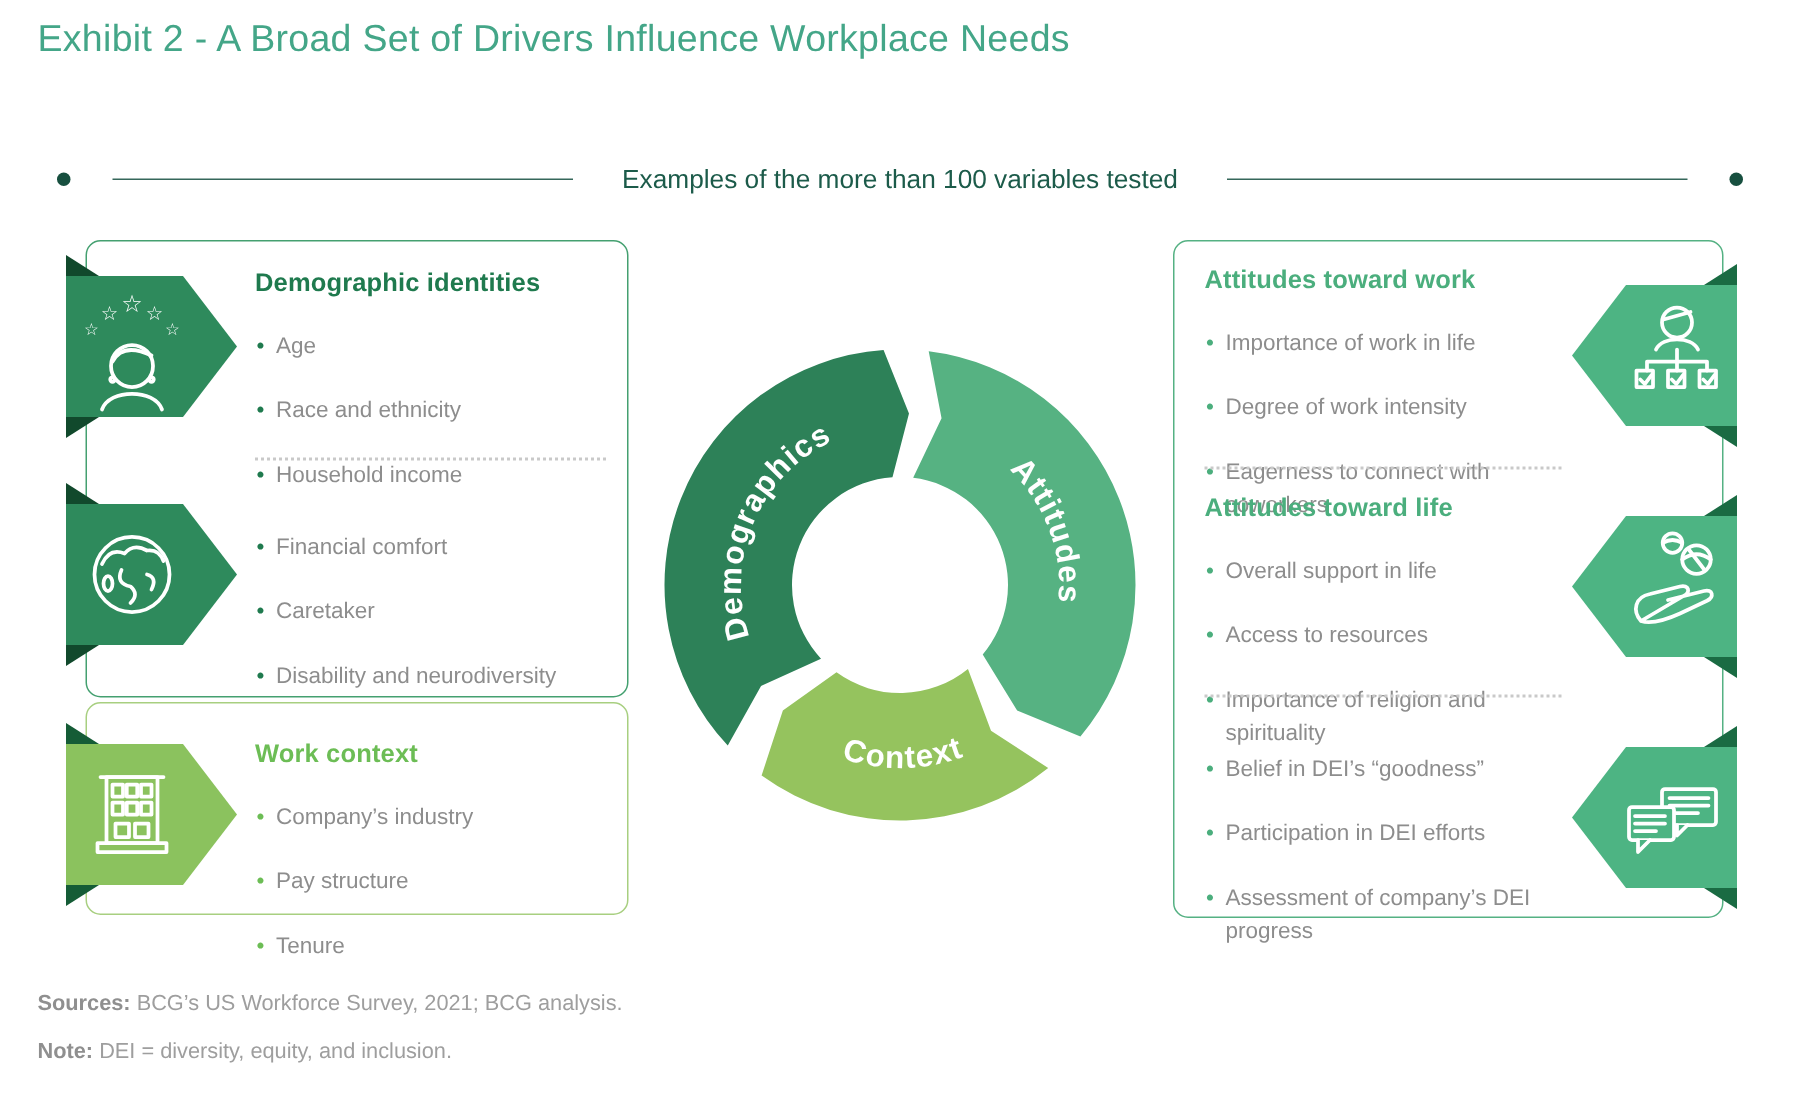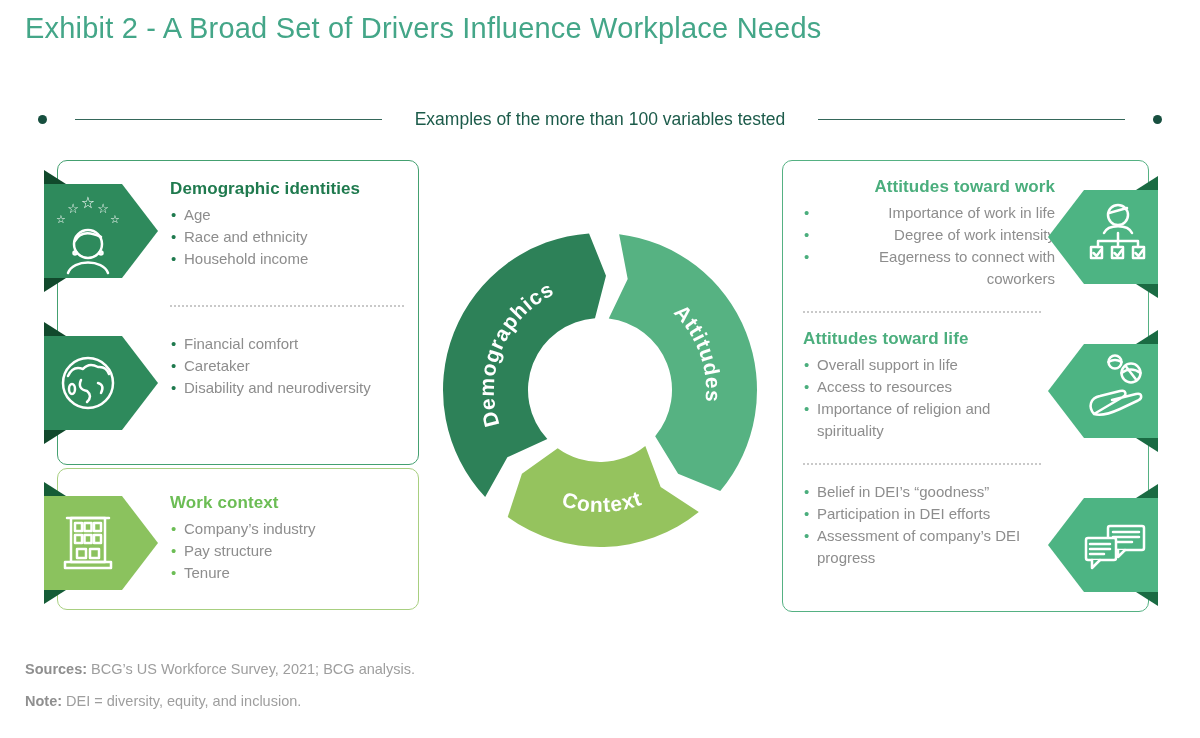--- a/index.html
+++ b/index.html
@@ -1,38 +1,38 @@
 <!DOCTYPE html>
 <html style="--title-green: #44a688; --divider-line: #35675a; --divider-text: #1c5b4a; --divider-dot: #174f3f; --dark-green: #1f7a4e; --mid-green: #4bae7d; --light-green: #6cbd55; --badge-dark: #2e8a5c; --fold-dark: #11492c; --badge-mid: #4db483; --fold-mid: #1a6b43; --badge-light: #8bc25e; --fold-light: #155c36; --card-border-dark: #44a070; --card-border-mid: #55b183; --card-border-light: #a8cf80; --text-gray: #8d8d8d; --footer-gray: #9e9e9e; --footer-label: #8f8f8f; --dotted-line: #c9c9c9;"><head>
 <meta charset="utf-8">
 <style>
   html,body{margin:0;padding:0;background:#fff;}
   .page{position:relative;width:1200px;height:738px;background:#fff;
         font-family:"Liberation Sans",sans-serif;overflow:hidden;}
 
   
-  .title{position:absolute;left:25px;top:12px;margin:0;font-size:29px;font-weight:500;
+  .title{position:absolute;left:25px;top:12px;margin:0;font-size:25px;font-weight:500;
          letter-spacing:.2px;color:var(--title-green);}
 
   
   .divider{position:absolute;left:38px;right:38px;top:109px;display:flex;align-items:center;gap:28px;}
   .divider .dot{width:9px;height:9px;border-radius:50%;background:var(--divider-dot);flex:0 0 auto;}
   .divider .line{flex:1;border-top:1.6px solid var(--divider-line);height:0;}
   .divider .label{font-size:17.5px;font-weight:500;color:var(--divider-text);white-space:nowrap;padding:0 5px;}
 
   
   .card{position:absolute;border-radius:10px;background:#fff;}
   #card-left-top{left:57px;top:160px;width:360px;height:303px;border:1px solid var(--card-border-dark);}
   #card-left-bottom{left:57px;top:468px;width:360px;height:140px;border:1px solid var(--card-border-light);}
   #card-right{left:782px;top:160px;width:365px;height:450px;border:1px solid var(--card-border-mid);}
 
   .section{position:absolute;}
   .section h3{margin:0 0 5px;font-size:17px;font-weight:700;letter-spacing:.1px;}
   .section ul{list-style:none;margin:0;padding:0;}
-  .section li{position:relative;padding-left:14px;font-size:15px;line-height:22px;color:var(--text-gray);}
+  .section li{position:relative;padding-left:14px;font-size:15px;line-height:22px;color:var(--text-gray);margin-top:21px;}
   .section li::before{content:"•";position:absolute;left:1px;}
   .h-dark{color:var(--dark-green);} .li-dark li::before{color:var(--dark-green);}
   .h-mid{color:var(--mid-green);}  .li-mid li::before{color:var(--mid-green);}
   .h-light{color:var(--light-green);} .li-light li::before{color:var(--light-green);}
 
   .dotted{position:absolute;border-top:2px dotted var(--dotted-line);height:0;}
 
   
   .badge{position:absolute;}
   .main-dark{fill:var(--badge-dark);}  .fold-dark{fill:var(--fold-dark);}
@@ -89,21 +89,21 @@
       <h3 class="h-light">Work context</h3>
       <ul class="li-light">
         <li>Company’s industry</li>
         <li>Pay structure</li>
         <li>Tenure</li>
       </ul>
     </div>
   </section>
 
   <section class="card" id="card-right">
-    <div class="section" style="left:20px;top:16px;width:252px;text-align:right;">
+    <div class="section" style="left:20px;top:16px;width:252px;">
       <h3 class="h-mid">Attitudes toward work</h3>
       <ul class="li-mid">
         <li>Importance of work in life</li>
         <li>Degree of work intensity</li>
         <li>Eagerness to connect with coworkers</li>
       </ul>
     </div>
     <div class="dotted" style="left:20px;width:238px;top:150px;"></div>
     <div class="section" style="left:20px;top:168px;width:252px;">
       <h3 class="h-mid">Attitudes toward life</h3>

